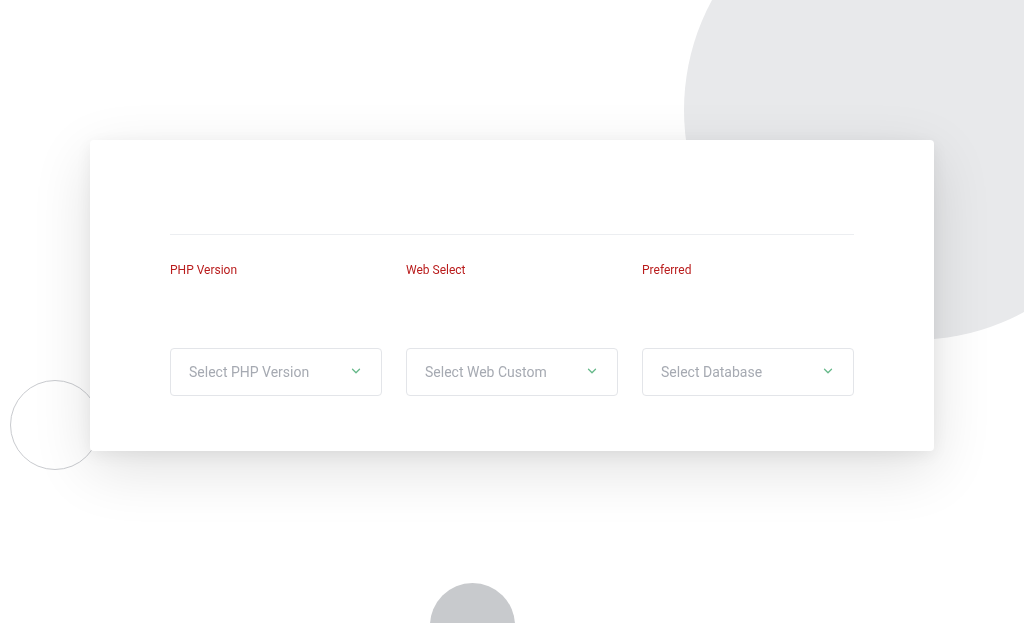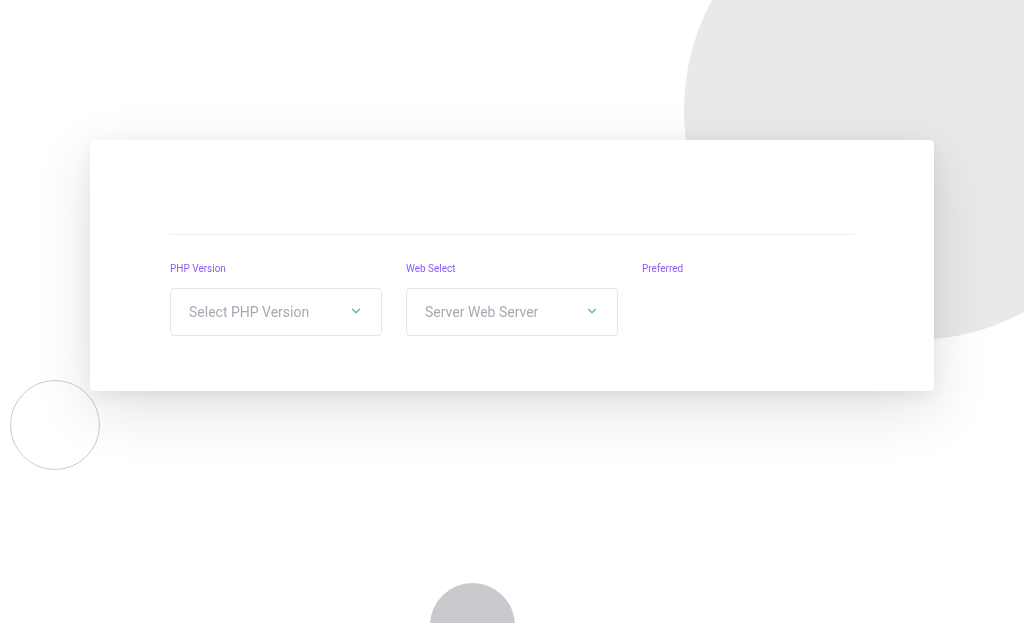--- a/index.html
+++ b/index.html
@@ -105,35 +105,36 @@
       display: flex;
       gap: 24px;
       margin-top: 28px;
     }
     .field {
       flex: 1;
       display: flex;
       flex-direction: column;
     }
     .label {
-      font-size: 10px;
-      color: #8b5cf6;
-      margin-bottom: 14px;
+      font-size: 12px;
+      color: #b91c1c;
+      margin-bottom: 30px;
     }
     .select {
       height: 48px;
       border: 1px solid #e3e5e9;
       border-radius: 4px;
       display: flex;
       align-items: center;
       justify-content: space-between;
       padding: 0 18px;
       color: #a6aab2;
       font-size: 14px;
       cursor: pointer;
+      margin-top: 41px;
     }
     .chevron {
       color: #66b98a;
     }
   </style>
 </head>
 <body>
 
 <div class="bg-circle-top"></div>
 <div class="bg-circle-left"></div>
@@ -154,28 +155,36 @@
           <svg width="14" height="14" viewBox="0 0 24 24" fill="none" stroke="currentColor" stroke-width="2.2" stroke-linecap="round" stroke-linejoin="round">
               <polyline points="6 9 12 15 18 9"></polyline>
             </svg>
         </span>
       </div>
     </div>
 
     <div class="field">
       <span class="label">Web Select</span>
       <div class="select">
-        <span>Server Web Server</span>
+        <span>Select Web Custom</span>
         <span class="chevron">
           <svg width="14" height="14" viewBox="0 0 24 24" fill="none" stroke="currentColor" stroke-width="2.2" stroke-linecap="round" stroke-linejoin="round">
               <polyline points="6 9 12 15 18 9"></polyline>
             </svg>
         </span>
       </div>
     </div>
 
     <div class="field">
       <span class="label">Preferred</span>
+      <div class="select">
+        <span>Select Database</span>
+        <span class="chevron">
+          <svg width="14" height="14" viewBox="0 0 24 24" fill="none" stroke="currentColor" stroke-width="2.2" stroke-linecap="round" stroke-linejoin="round">
+              <polyline points="6 9 12 15 18 9"></polyline>
+            </svg>
+        </span>
+      </div>
     </div>
 
   </div>
 
 </div>
 
 </body></html>

